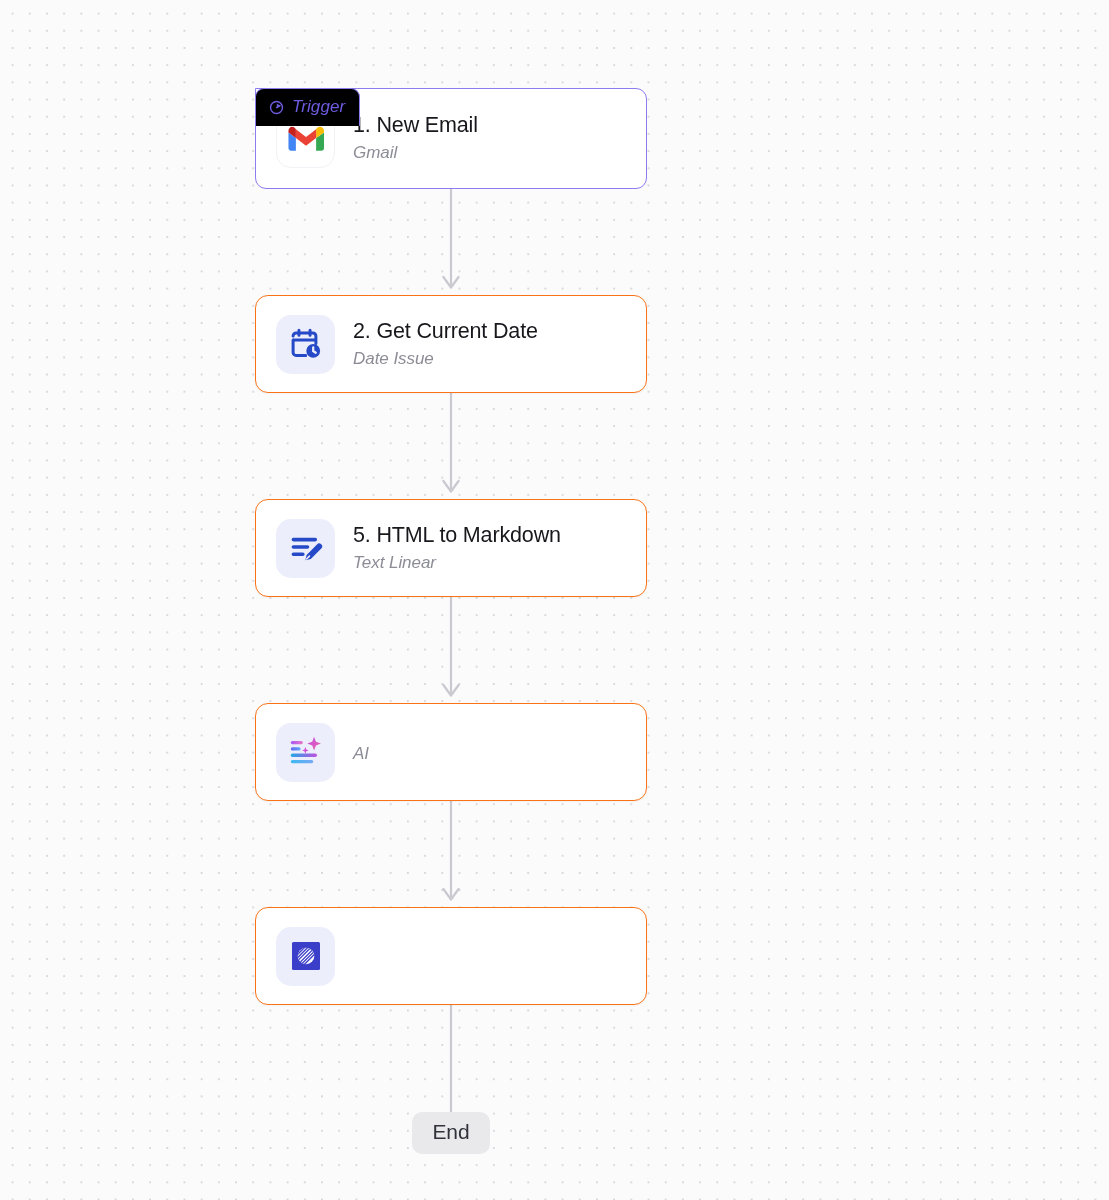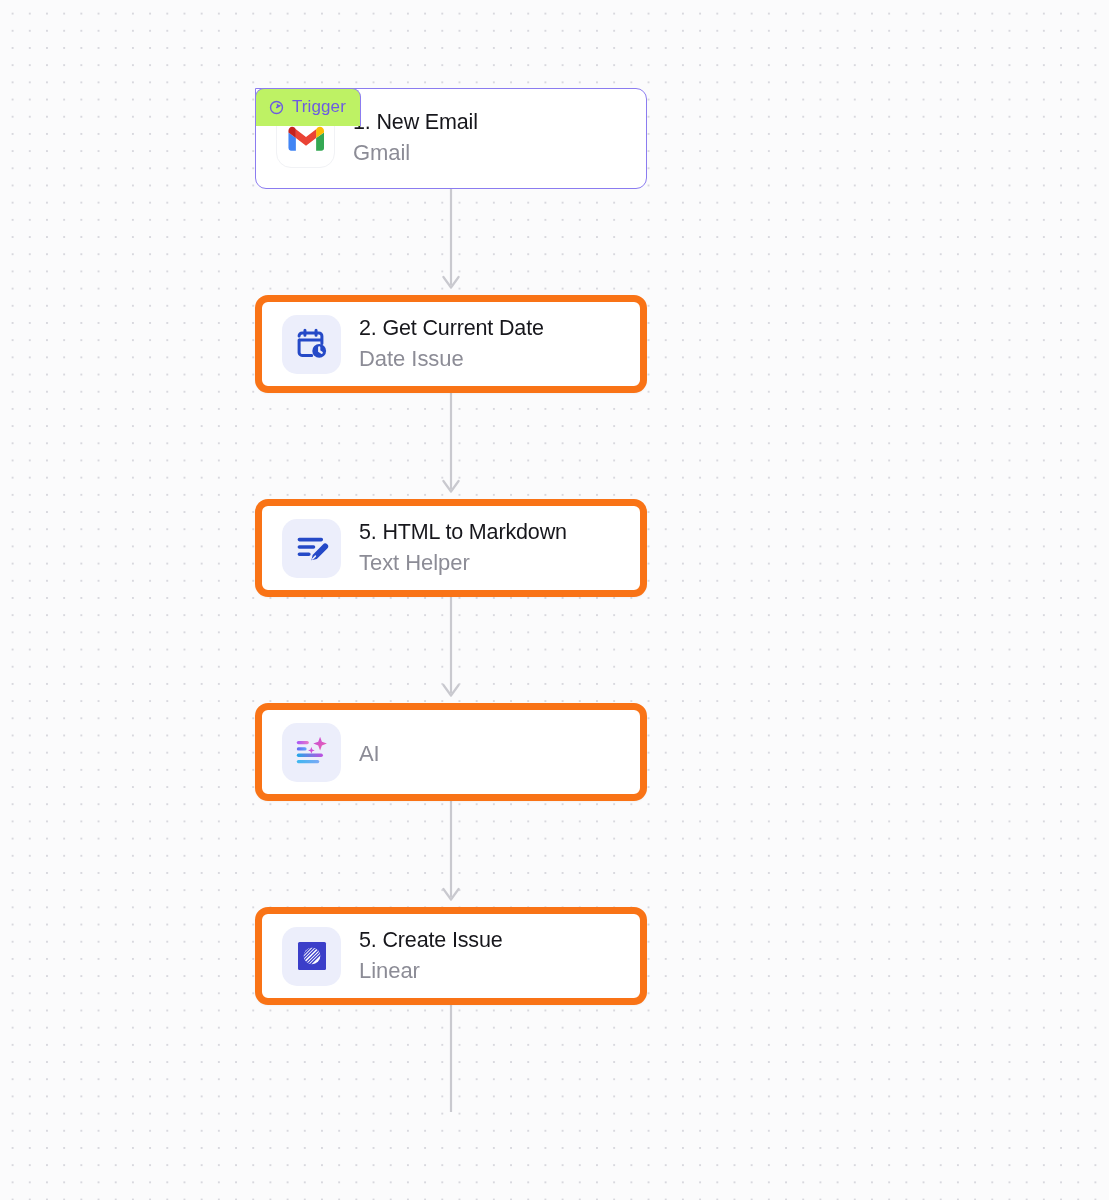--- a/index.html
+++ b/index.html
@@ -41,25 +41,26 @@
 
   .trigger-badge {
     position: absolute;
     left: 0;
     top: 0;
     display: flex;
     align-items: center;
     gap: 7px;
     height: 38px;
     padding: 0 14px 0 12px;
-    background: #bef264;
+    background: #000000;
     border: 1.6px solid #8b7cf0;
     border-bottom: none;
     border-radius: 9px 9px 0 0;
     z-index: 3;
+    font-style: italic;
   }
 
   .trigger-badge .tg-label {
     color: #6c5ce0;
     font-size: 17px;
     letter-spacing: .1px;
     line-height: 1;
     position: relative;
     top: -1px;
   }
@@ -70,21 +71,21 @@
     display: block;
     flex: none;
   }
 
   
   .node {
     position: relative;
     width: 392px;
     min-height: 98px;
     background: #ffffff;
-    border: 7px solid #f97316;
+    border: 1px solid #f97316;
     border-radius: 13px;
     display: flex;
     align-items: center;
     gap: 18px;
     padding: 0 20px;
     box-shadow: 0 1px 2px rgba(16,18,32,.035);
   }
 
   .node.is-trigger {
     border: 1.6px solid #8b7cf0;
@@ -113,25 +114,26 @@
   .node-title {
     font-size: 21.5px;
     color: #17171c;
     line-height: 1.18;
     letter-spacing: -.15px;
     white-space: nowrap;
     overflow: hidden;
   }
 
   .node-sub {
-    font-size: 22px;
+    font-size: 17px;
     color: #8c8c96;
     margin-top: 5px;
     line-height: 1.2;
     letter-spacing: -.05px;
+    font-style: italic;
   }
 
   
   .connector {
     width: 392px;
     display: flex;
     justify-content: center;
   }
   .connector svg { display: block; }
 
@@ -222,21 +224,21 @@
     <div class="node">
       <div class="node-icon bg-lav">
         <svg width="36" height="36" viewBox="0 0 24 24" fill="none">
           <path d="M3.6 6.4h14.6M3.6 11.3h9.4M3.6 16.2h6.3" stroke="#2549c7" stroke-width="2.4" stroke-linecap="round"></path>
           <path d="M19.3 9.6a2 2 0 0 1 2.9 2.8l-7 7-3.6.8.8-3.6z" fill="#2549c7"></path>
           <path d="M12.4 19.3l1.9-1.9" stroke="#eceefb" stroke-width="1" stroke-linecap="round"></path>
         </svg>
       </div>
       <div class="node-text">
         <div class="node-title">5. HTML to Markdown</div>
-        <div class="node-sub">Text Helper</div>
+        <div class="node-sub">Text Linear</div>
       </div>
     </div>
 
     <div class="connector">
       <svg width="30" height="106" viewBox="0 0 30 106">
         <line x1="15" y1="0" x2="15" y2="96" stroke="#c9c9cf" stroke-width="2.2"></line>
         <path d="M7.4 88 L15 98.5 L22.6 88" fill="none" stroke="#c9c9cf" stroke-width="2.2" stroke-linecap="round" stroke-linejoin="round"></path>
       </svg>
     </div>
 
@@ -300,27 +302,26 @@
           <g clip-path="url(#lnclip)" stroke="#3b3ec9" stroke-width="1.35">
             <line x1="6" y1="20.0" x2="22.0" y2="4.0"></line>
             <line x1="6" y1="23.2" x2="25.2" y2="4.0"></line>
             <line x1="6" y1="26.4" x2="28.4" y2="4.0"></line>
             <line x1="8.0" y1="28.4" x2="30.4" y2="6.0"></line>
             <line x1="11.2" y1="28.4" x2="30.4" y2="9.2"></line>
             <line x1="14.4" y1="28.4" x2="30.4" y2="12.4"></line>
           </g>
         </svg>
       </div>
-      <div class="node-text">
-        <div class="node-title">5. Create Issue</div>
-        <div class="node-sub">Linear</div>
-      </div>
     </div>
 
     <div class="connector">
       <svg width="30" height="107" viewBox="0 0 30 107">
         <line x1="15" y1="0" x2="15" y2="107" stroke="#c9c9cf" stroke-width="2.2"></line>
       </svg>
     </div>
 
+    <div class="end-row">
+      <div class="end-pill">End</div>
+    </div>
 
   </div>
 </div>
 
 </body></html>

